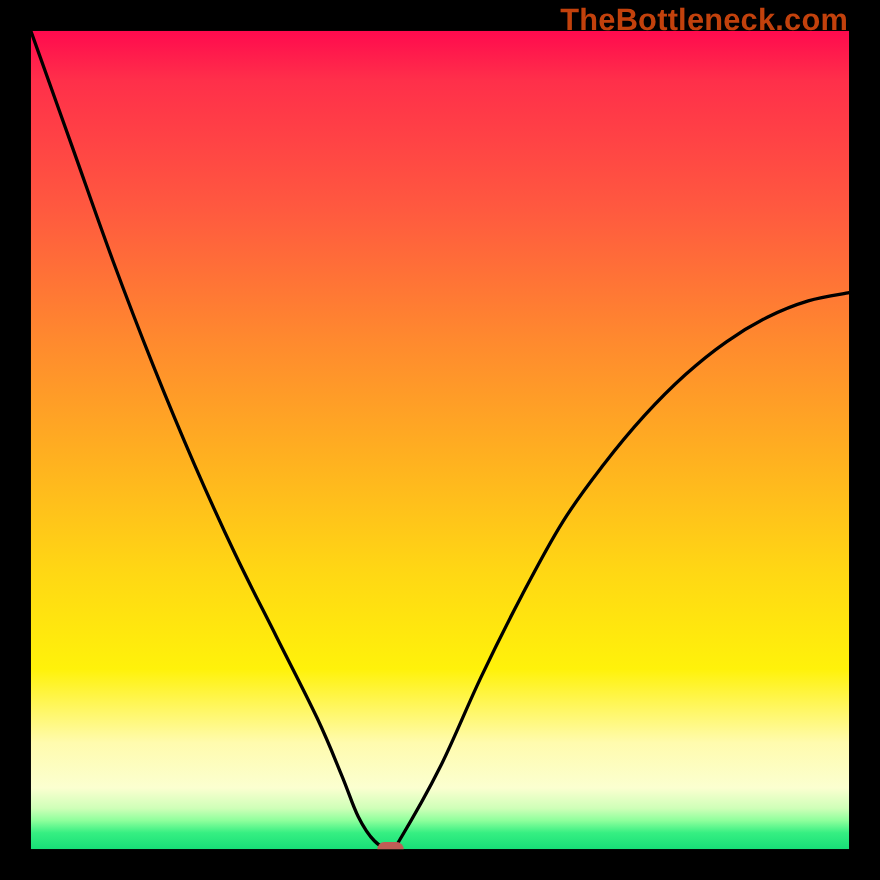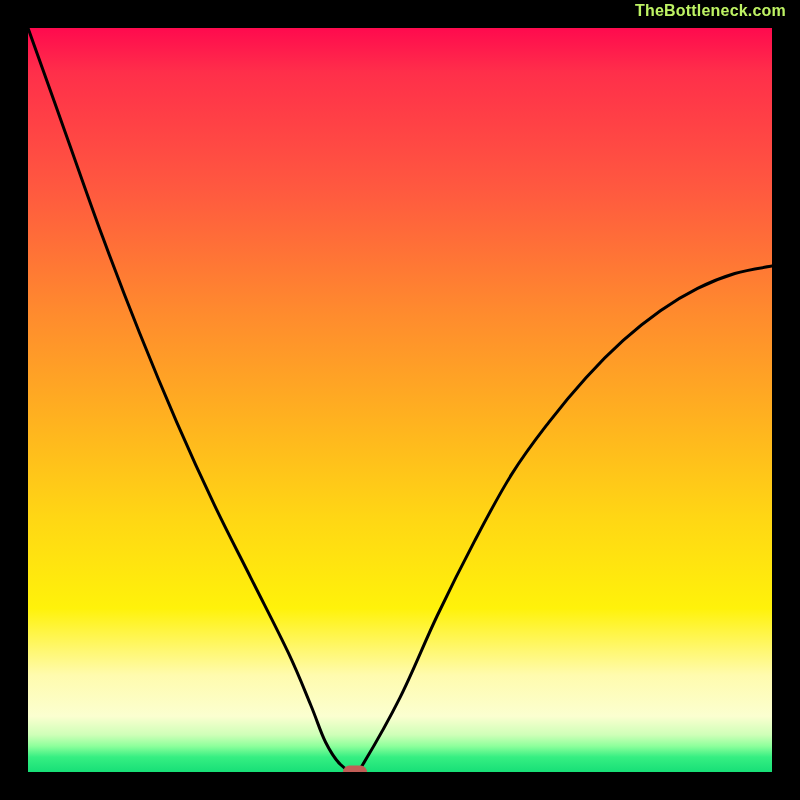--- a/index.html
+++ b/index.html
@@ -14,25 +14,25 @@
     position: absolute;
     left: 0;
     top: 0;
     width: 800px;
     height: 800px;
     background: #000;
   }
   .watermark {
     position: absolute;
     top: 2px;
-    right: 14px;
+    right: 29px;
     font-family: Arial, Helvetica, sans-serif;
-    font-size: 16px;
+    font-size: 28px;
     font-weight: 600;
-    color: #bef264;
+    color: #c2410c;
     letter-spacing: 0.2px;
   }
   .plot {
     position: absolute;
     left: 28px;
     top: 28px;
     width: 744px;
     height: 744px;
     overflow: hidden;
   }

